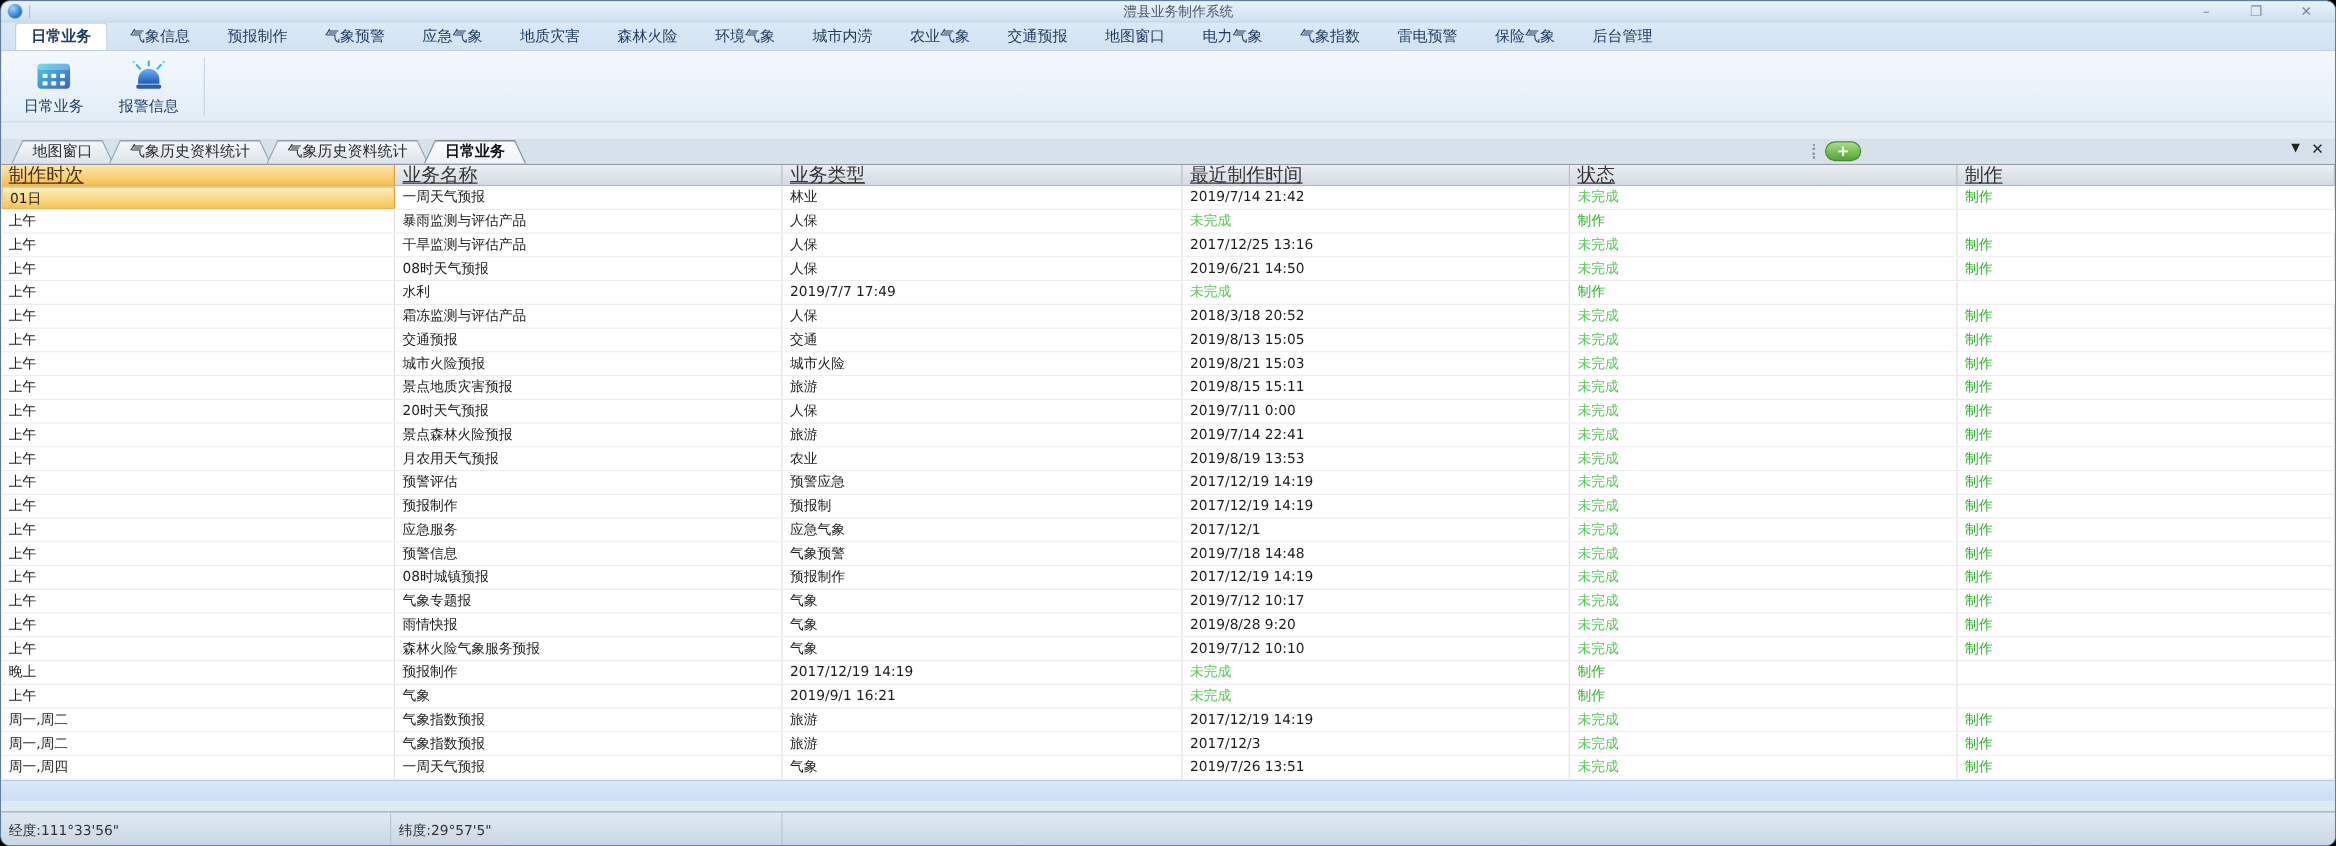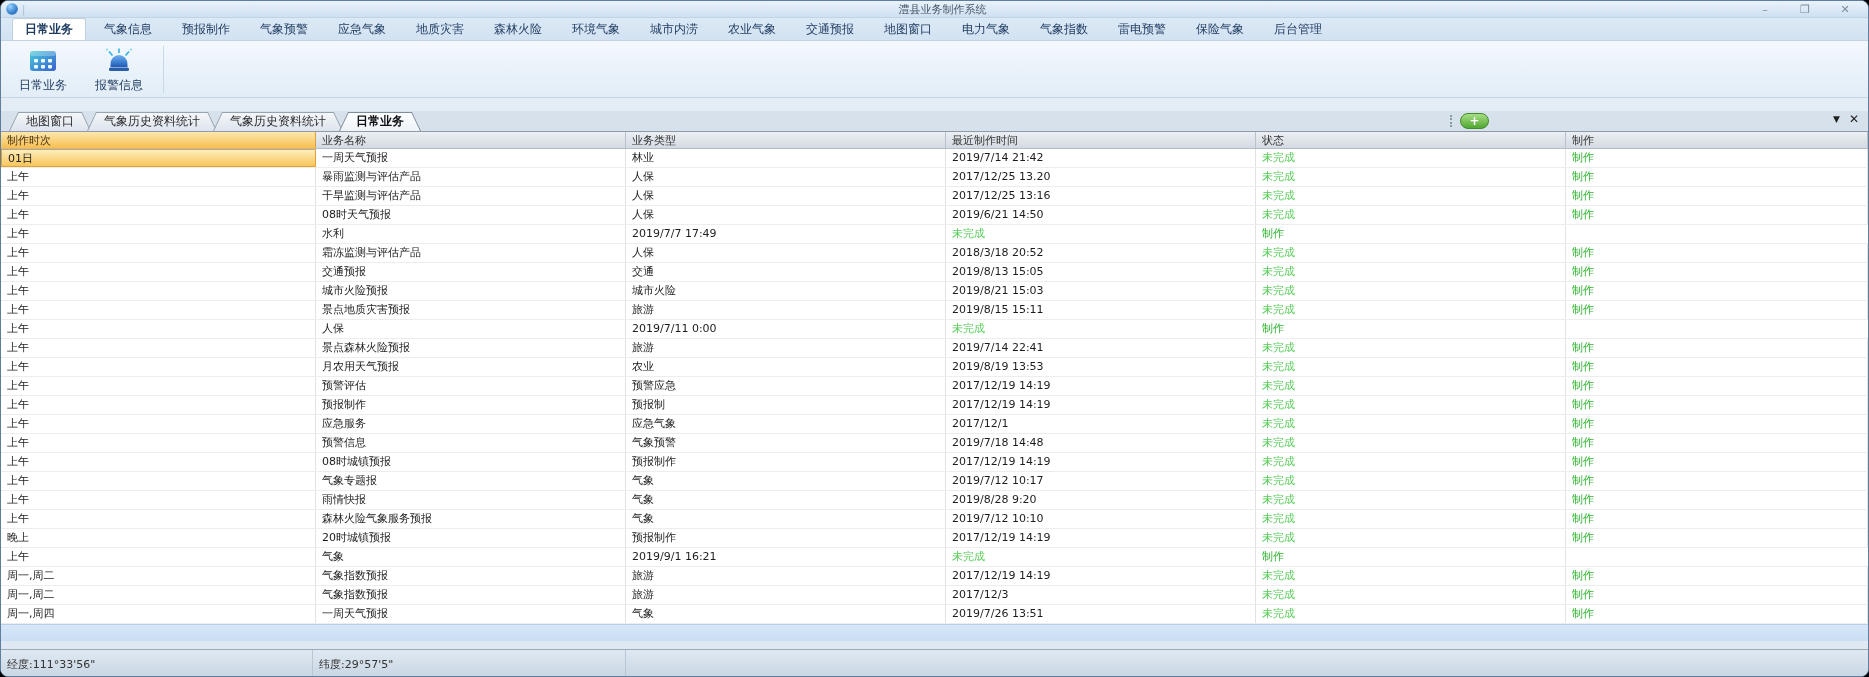--- a/index.html
+++ b/index.html
@@ -90,22 +90,22 @@
   .tab-dd { position:absolute; right:28px; top:3px; font-size:9px; color:#222; cursor:default; }
   .tab-close { position:absolute; right:9px; top:1px; font-size:12px; font-weight:bold; color:#222; cursor:default; }
   
   .grid { flex:1 1 auto; display:flex; flex-direction:column; background:#fff; }
   .grid-header, .trow { display:grid; grid-template-columns:315px 310px 320px 310px 310px 1fr; }
   .grid-header {
     height:18px; flex:0 0 18px; border-top:1px solid #8f9aa6;
     background:linear-gradient(#eceff3,#d3dae2); border-bottom:1px solid #b3bcc6;
   }
   .hcell {
-    font-size:11px; color:#333; line-height:17px; padding-left:6px;
-    border-right:1px solid #b9c1ca; white-space:nowrap; overflow:hidden; cursor:default;
+    font-size:15px; color:#333; line-height:17px; padding-left:6px;
+    border-right:1px solid #b9c1ca; white-space:nowrap; overflow:hidden; cursor:default;text-decoration:underline;
   }
   .hcell.sel {
     background:linear-gradient(#fde7ae,#f6bf52);
     border-right:1px solid #d9a23a; color:#4a3310;
   }
   .grid-body { flex:0 0 475px; overflow:hidden; }
   .trow { height:19px; border-bottom:1px solid #ededed; background:#fff; }
   .tcell {
     font-size:11px; color:#1c1c1c; line-height:18px; padding-left:6px;
     border-right:1px solid #e2e2e2; white-space:nowrap; overflow:hidden;
@@ -254,21 +254,20 @@
           <div class="tcell">一周天气预报</div>
           <div class="tcell">林业</div>
           <div class="tcell">2019/7/14 21:42</div>
           <div class="tcell status">未完成</div>
           <div class="tcell action">制作</div>
         </div>
         <div class="trow">
           <div class="tcell">上午</div>
           <div class="tcell">暴雨监测与评估产品</div>
           <div class="tcell">人保</div>
-          <div class="tcell">2017/12/25 13.20</div>
           <div class="tcell status">未完成</div>
           <div class="tcell action">制作</div>
         </div>
         <div class="trow">
           <div class="tcell">上午</div>
           <div class="tcell">干旱监测与评估产品</div>
           <div class="tcell">人保</div>
           <div class="tcell">2017/12/25 13:16</div>
           <div class="tcell status">未完成</div>
           <div class="tcell action">制作</div>
@@ -315,20 +314,21 @@
         <div class="trow">
           <div class="tcell">上午</div>
           <div class="tcell">景点地质灾害预报</div>
           <div class="tcell">旅游</div>
           <div class="tcell">2019/8/15 15:11</div>
           <div class="tcell status">未完成</div>
           <div class="tcell action">制作</div>
         </div>
         <div class="trow">
           <div class="tcell">上午</div>
+          <div class="tcell">20时天气预报</div>
           <div class="tcell">人保</div>
           <div class="tcell">2019/7/11 0:00</div>
           <div class="tcell status">未完成</div>
           <div class="tcell action">制作</div>
         </div>
         <div class="trow">
           <div class="tcell">上午</div>
           <div class="tcell">景点森林火险预报</div>
           <div class="tcell">旅游</div>
           <div class="tcell">2019/7/14 22:41</div>
@@ -402,21 +402,20 @@
         <div class="trow">
           <div class="tcell">上午</div>
           <div class="tcell">森林火险气象服务预报</div>
           <div class="tcell">气象</div>
           <div class="tcell">2019/7/12 10:10</div>
           <div class="tcell status">未完成</div>
           <div class="tcell action">制作</div>
         </div>
         <div class="trow">
           <div class="tcell">晚上</div>
-          <div class="tcell">20时城镇预报</div>
           <div class="tcell">预报制作</div>
           <div class="tcell">2017/12/19 14:19</div>
           <div class="tcell status">未完成</div>
           <div class="tcell action">制作</div>
         </div>
         <div class="trow">
           <div class="tcell">上午</div>
           <div class="tcell">气象</div>
           <div class="tcell">2019/9/1 16:21</div>
           <div class="tcell status">未完成</div>

